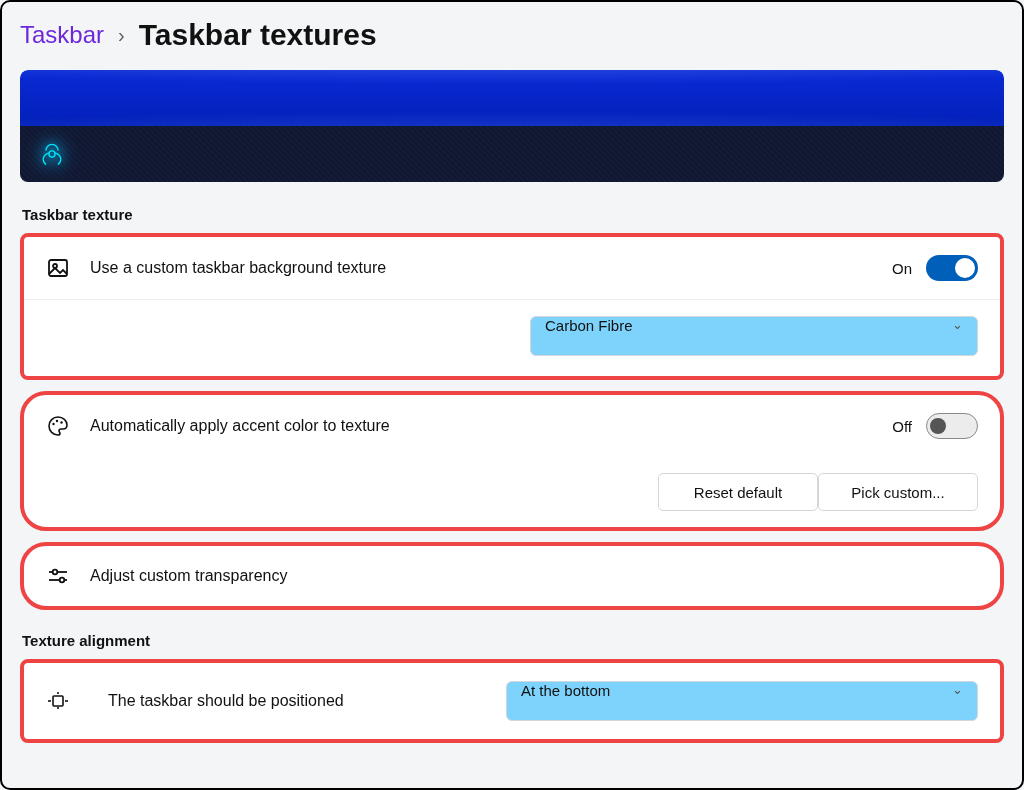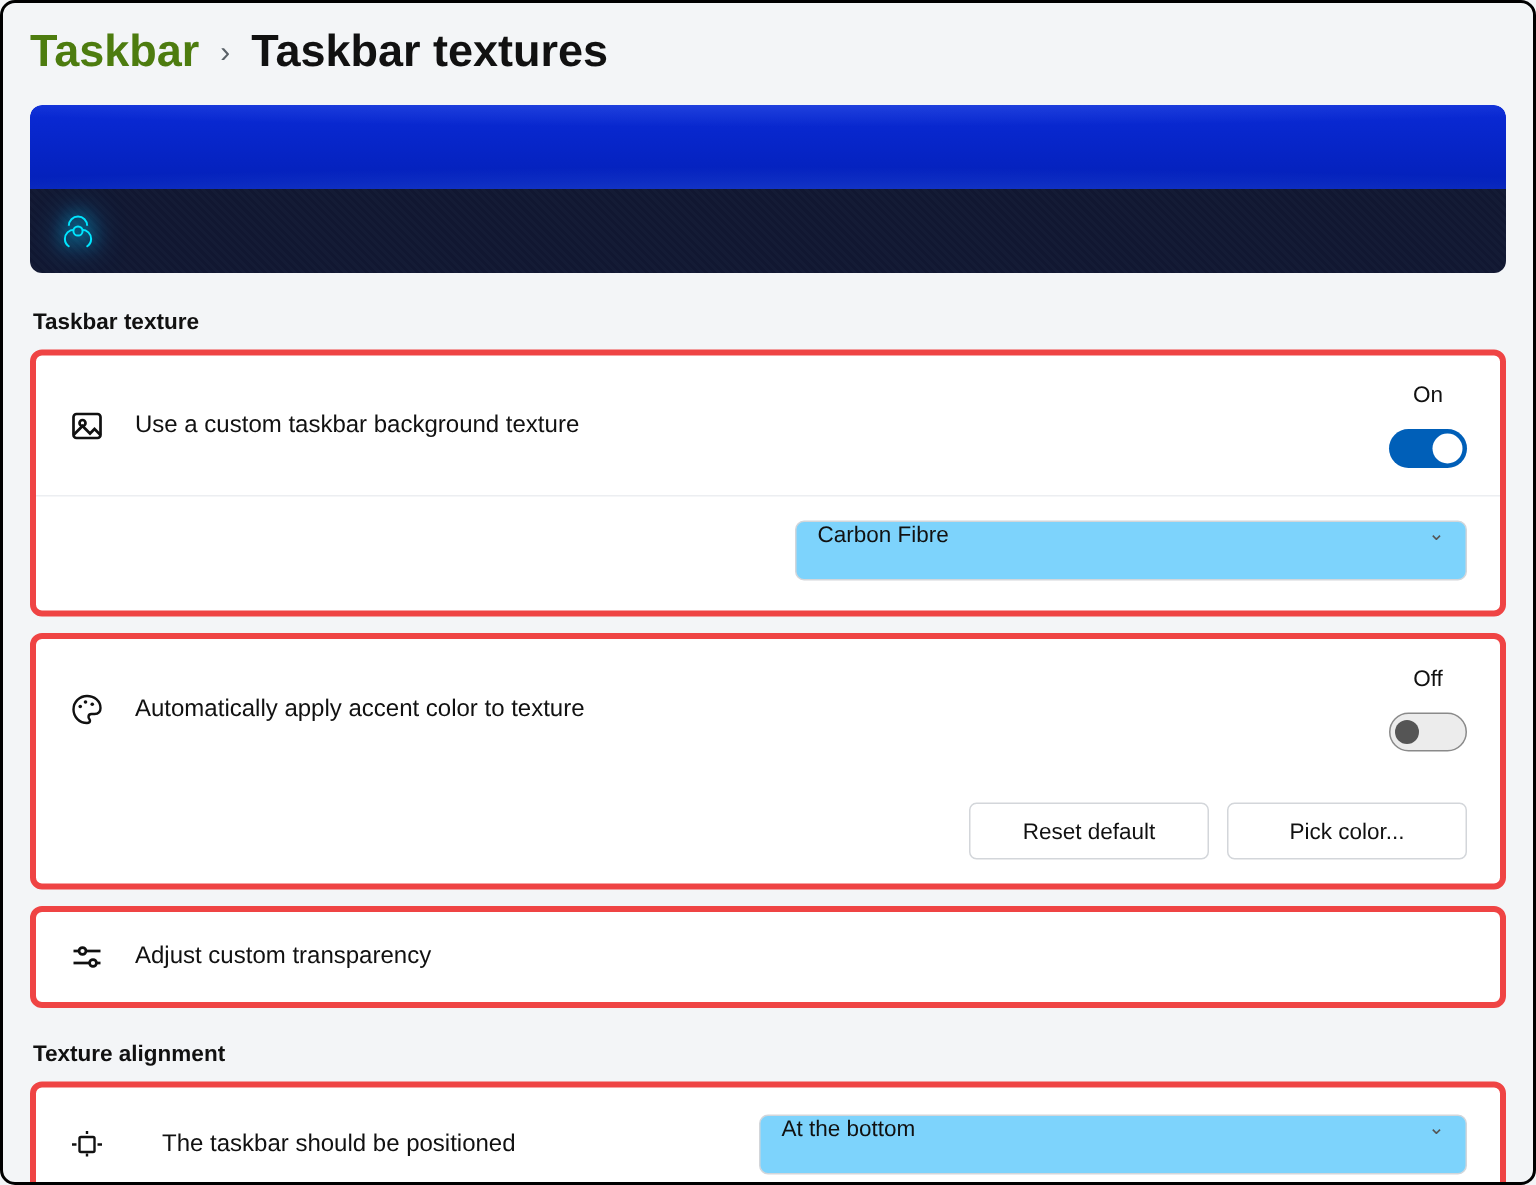--- a/index.html
+++ b/index.html
@@ -15,23 +15,23 @@
   .panel {
     padding: 16px 18px 18px 18px;
   }
   .breadcrumb {
     display: flex;
     align-items: center;
     gap: 14px;
     margin-bottom: 18px;
   }
   .breadcrumb .crumb-parent {
-    font-size: 30px;
-    font-weight: 700;
-    color: #4d7c0f;
+    font-size: 24px;
+    font-weight: 400;
+    color: #6d28d9;
     cursor: pointer;
   }
   .breadcrumb .chev {
     font-size: 20px;
     color: #5a6168;
   }
   .breadcrumb .crumb-current {
     font-size: 30px;
     font-weight: 700;
     color: #111;
@@ -76,42 +76,41 @@
     color: #111;
     margin: 6px 0 10px 2px;
   }
 
   .card {
     background: #fff;
     border: 4px solid #ef4444;
     border-radius: 8px;
     margin-bottom: 11px;
   }
-  .card + .card { margin-top: 8px; }
+  .card + .card { margin-top: 8px; border-radius: 26px; }
 
   .row {
     display: flex;
     align-items: center;
     padding: 18px 22px;
   }
   .row .icon-cell {
     width: 44px;
     display: flex;
     align-items: center;
   }
   .row .label {
     flex: 1;
     font-size: 16px;
     color: #111;
   }
   .row .right {
     display: flex;
     align-items: center;
     gap: 14px;
-    flex-direction: column;
   }
   .state-text {
     font-size: 15px;
     color: #111;
   }
 
   
   .toggle {
     width: 52px;
     height: 26px;
@@ -142,21 +141,21 @@
     border: none;
     border-top: 1px solid #eceef1;
     margin: 0;
   }
 
   .subrow {
     padding: 16px 22px;
     display: flex;
     align-items: flex-start;
     justify-content: flex-end;
-    gap: 12px;
+    gap: 0;
   }
 
   
   .select {
     flex: 1;
     max-width: 480px;
     height: 40px;
     border: 1px solid #d3d6da;
     border-radius: 6px;
     background: #7dd3fc;
@@ -272,21 +271,21 @@
       <div class="label">Automatically apply accent color to texture</div>
       <div class="right">
         <span class="state-text">Off</span>
         <div class="toggle off">
           <div class="knob"></div>
         </div>
       </div>
     </div>
     <div class="subrow">
       <button class="btn wide">Reset default</button>
-      <button class="btn wide">Pick color...</button>
+      <button class="btn wide">Pick custom...</button>
     </div>
   </div>
 
   <div class="card">
     <div class="row">
       <div class="icon-cell">
         <span class="icon20">
           <svg viewBox="0 0 24 24" fill="none" stroke="#111" stroke-width="1.8">
             <line x1="3" y1="8" x2="21" y2="8"></line>
             <circle cx="9" cy="8" r="2.3" fill="#fff"></circle>

